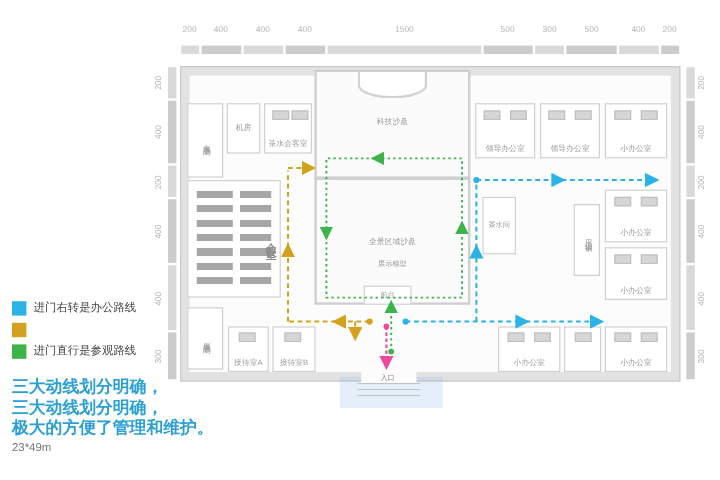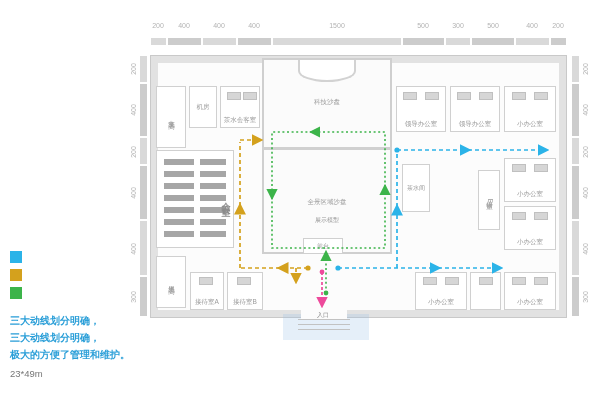--- a/index.html
+++ b/index.html
@@ -22,21 +22,21 @@
   .vlbl.big{font-size:9px;color:#8c8c8c;letter-spacing:3px;font-weight:bold;}
   .tables{position:absolute;background:repeating-linear-gradient(180deg,#a6a6a6 0 6px,transparent 6px 12px);}
   .dk{position:absolute;background:#d6d6d6;border:1px solid #c0c0c0;width:14px;height:8px;box-sizing:border-box;}
   .opening{position:absolute;left:301px;top:308px;width:46px;height:11px;background:#fcfcfc;z-index:2;}
   .wash{position:absolute;left:283px;top:314px;width:86px;height:26px;background:rgba(150,190,230,.25);}
   .steps{position:absolute;left:298px;top:319px;width:52px;height:14px;background:repeating-linear-gradient(180deg,#c2c2c2 0 1px,transparent 1px 5px);}
   .routes{position:absolute;left:0;top:0;z-index:5;}
   .legend-row{position:absolute;left:10px;height:13px;display:flex;align-items:center;gap:6px;}
   .sw{width:12px;height:12px;display:inline-block;}
   .lgt{font-size:9.5px;color:#444;}
-  .note{position:absolute;left:10px;font-size:10px;font-weight:bold;color:#2b9fd8;white-space:nowrap;}
+  .note{position:absolute;left:10px;font-size:14px;font-weight:bold;color:#2b9fd8;white-space:nowrap;}
   .size-note{position:absolute;left:10px;font-size:9.5px;color:#777;}
 </style>
 </head>
 <body>
 
 <span class="dimt" style="left:158px">200</span>
 <span class="dimt" style="left:184px">400</span>
 <span class="dimt" style="left:219px">400</span>
 <span class="dimt" style="left:254px">400</span>
 <span class="dimt" style="left:337px">1500</span>
@@ -221,24 +221,26 @@
   </g>
 
   <g stroke="#ed4a9b" fill="none" stroke-width="1.7" stroke-dasharray="3 2">
     <polyline points="322,272 322,305" marker-end="url(#mm)"></polyline>
     <circle cx="322" cy="272" r="2.4" fill="#ed4a9b" stroke="none"></circle>
   </g>
 </svg>
 
 <div class="legend-row" style="top:250px">
   <span class="sw" style="background:#2bb3e8"></span>
+  <span class="lgt">进门右转是办公路线</span>
 </div>
 <div class="legend-row" style="top:268px">
   <span class="sw" style="background:#d4a11d"></span>
 </div>
 <div class="legend-row" style="top:286px">
   <span class="sw" style="background:#3cb44a"></span>
+  <span class="lgt">进门直行是参观路线</span>
 </div>
 
 <div class="note" style="top:314px">三大动线划分明确，</div>
 <div class="note" style="top:331px">三大动线划分明确，</div>
 <div class="note" style="top:348px">极大的方便了管理和维护。</div>
 <div class="size-note" style="top:368px">23*49m</div>
 
 </body></html>

